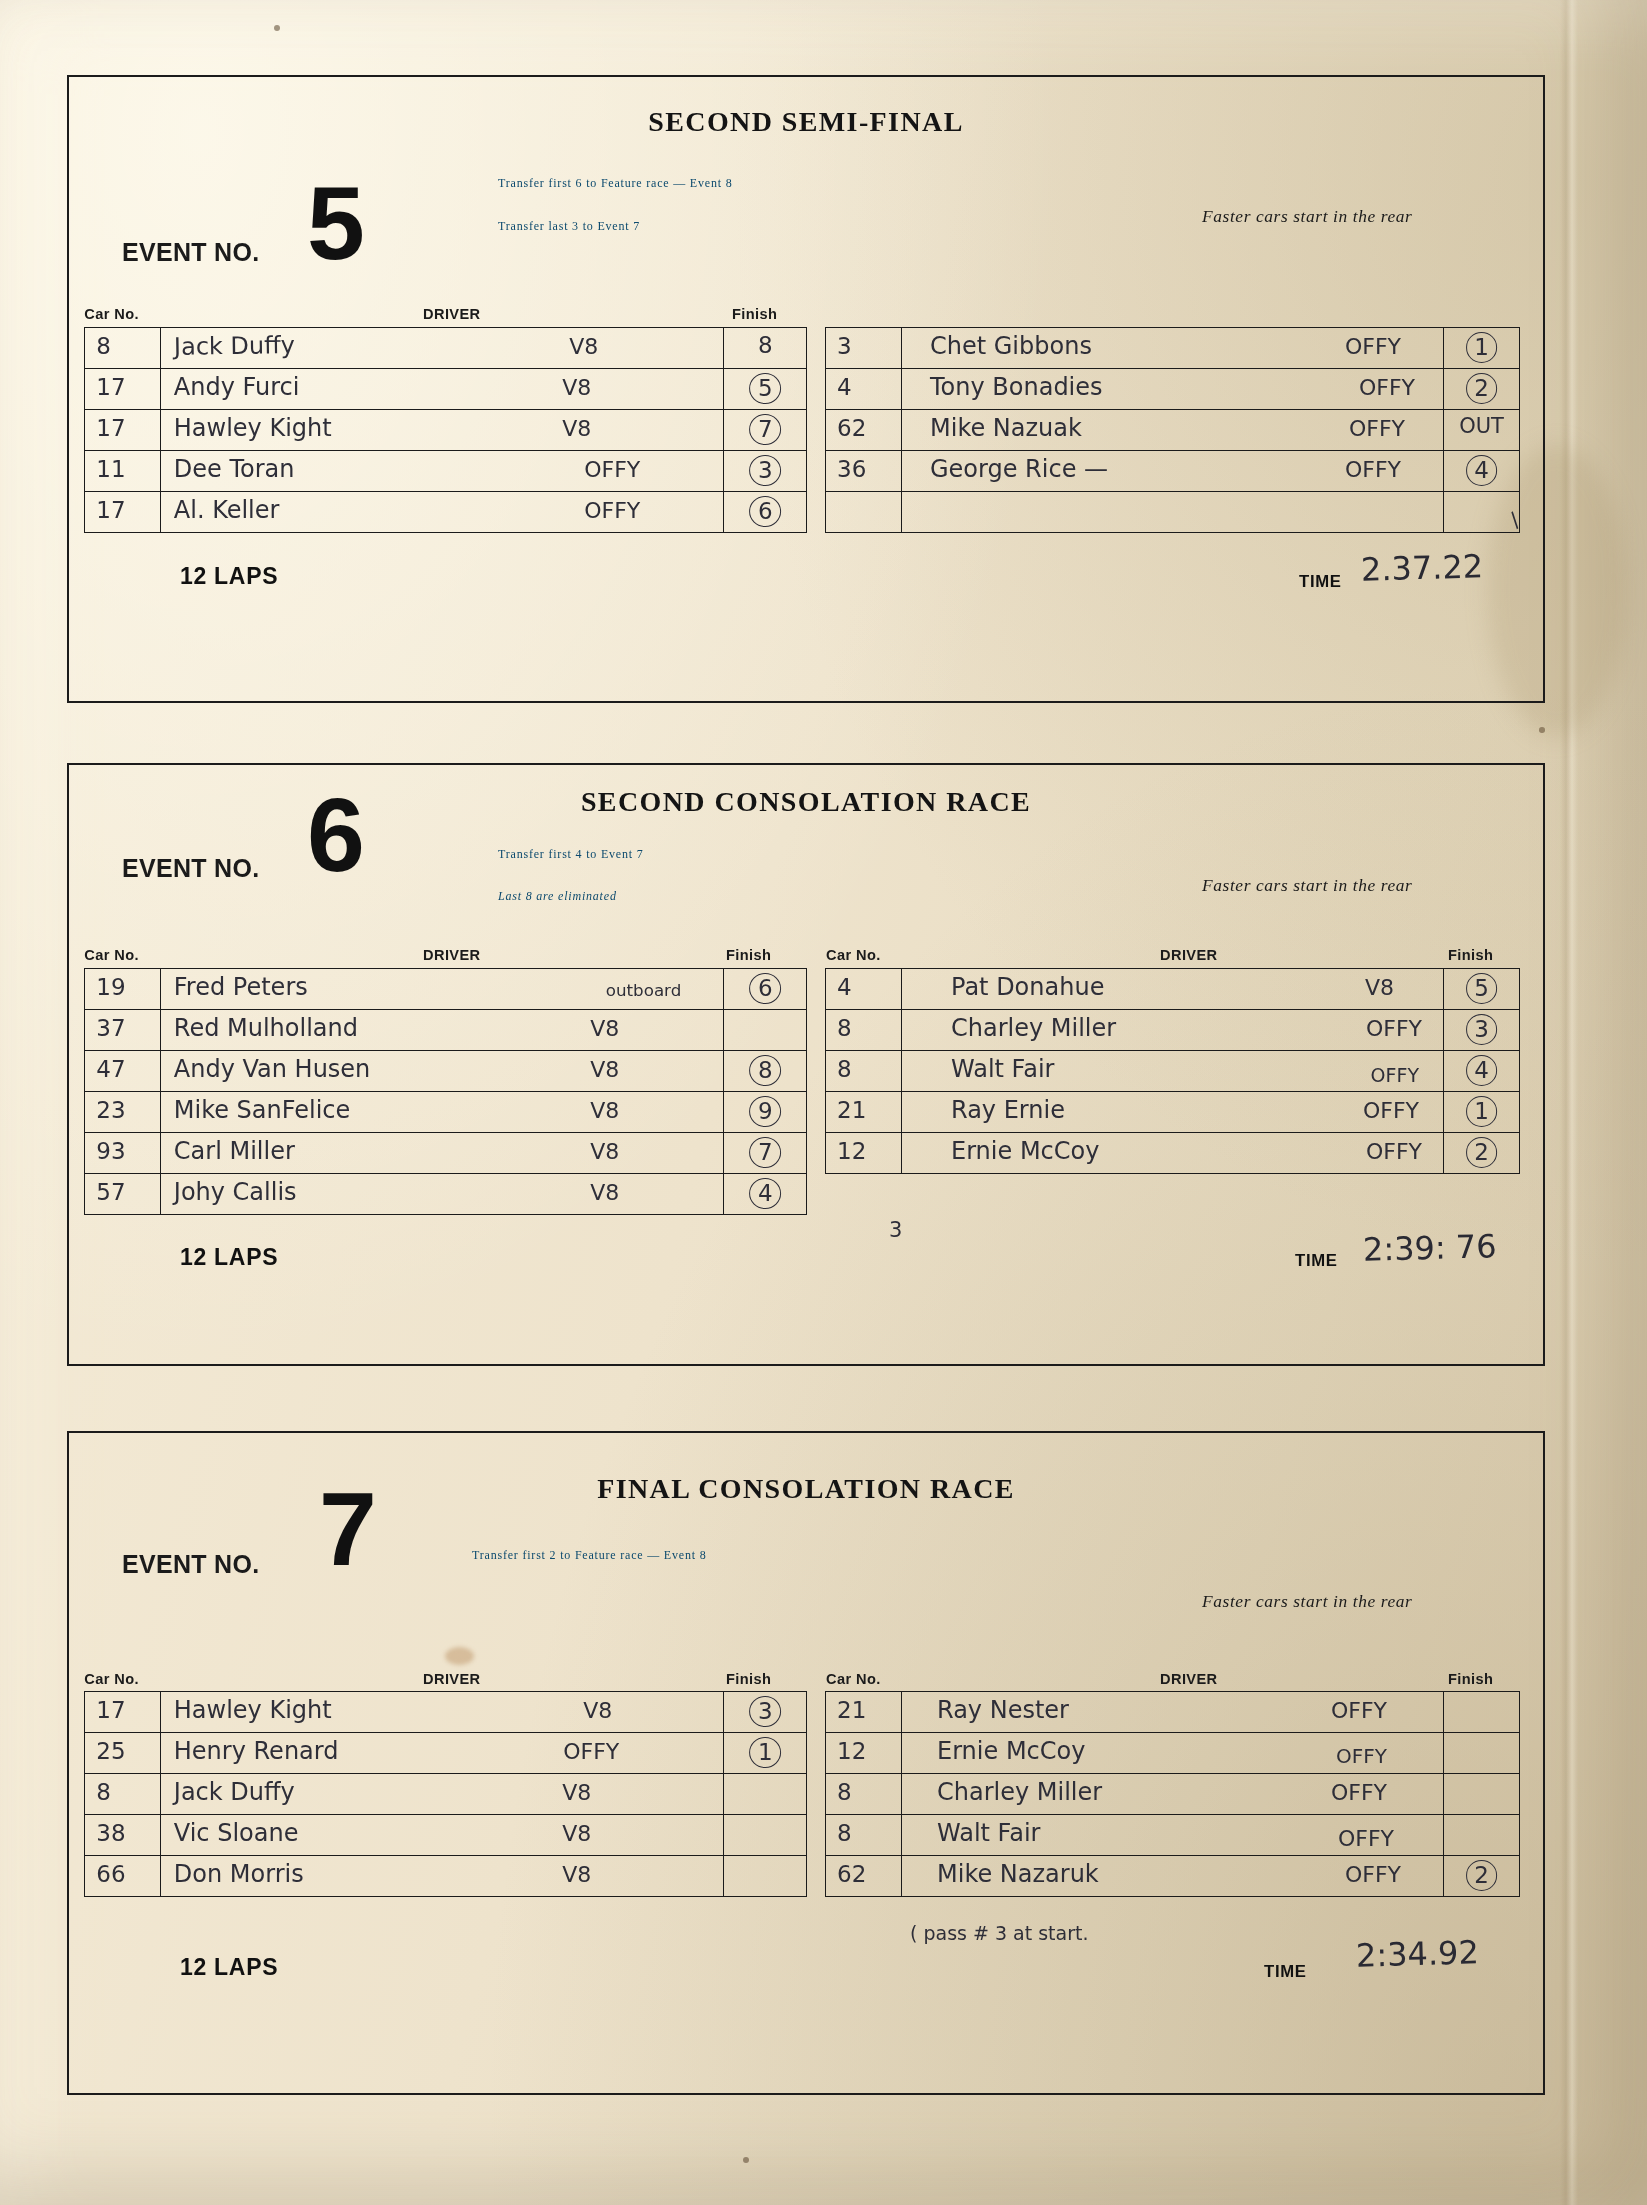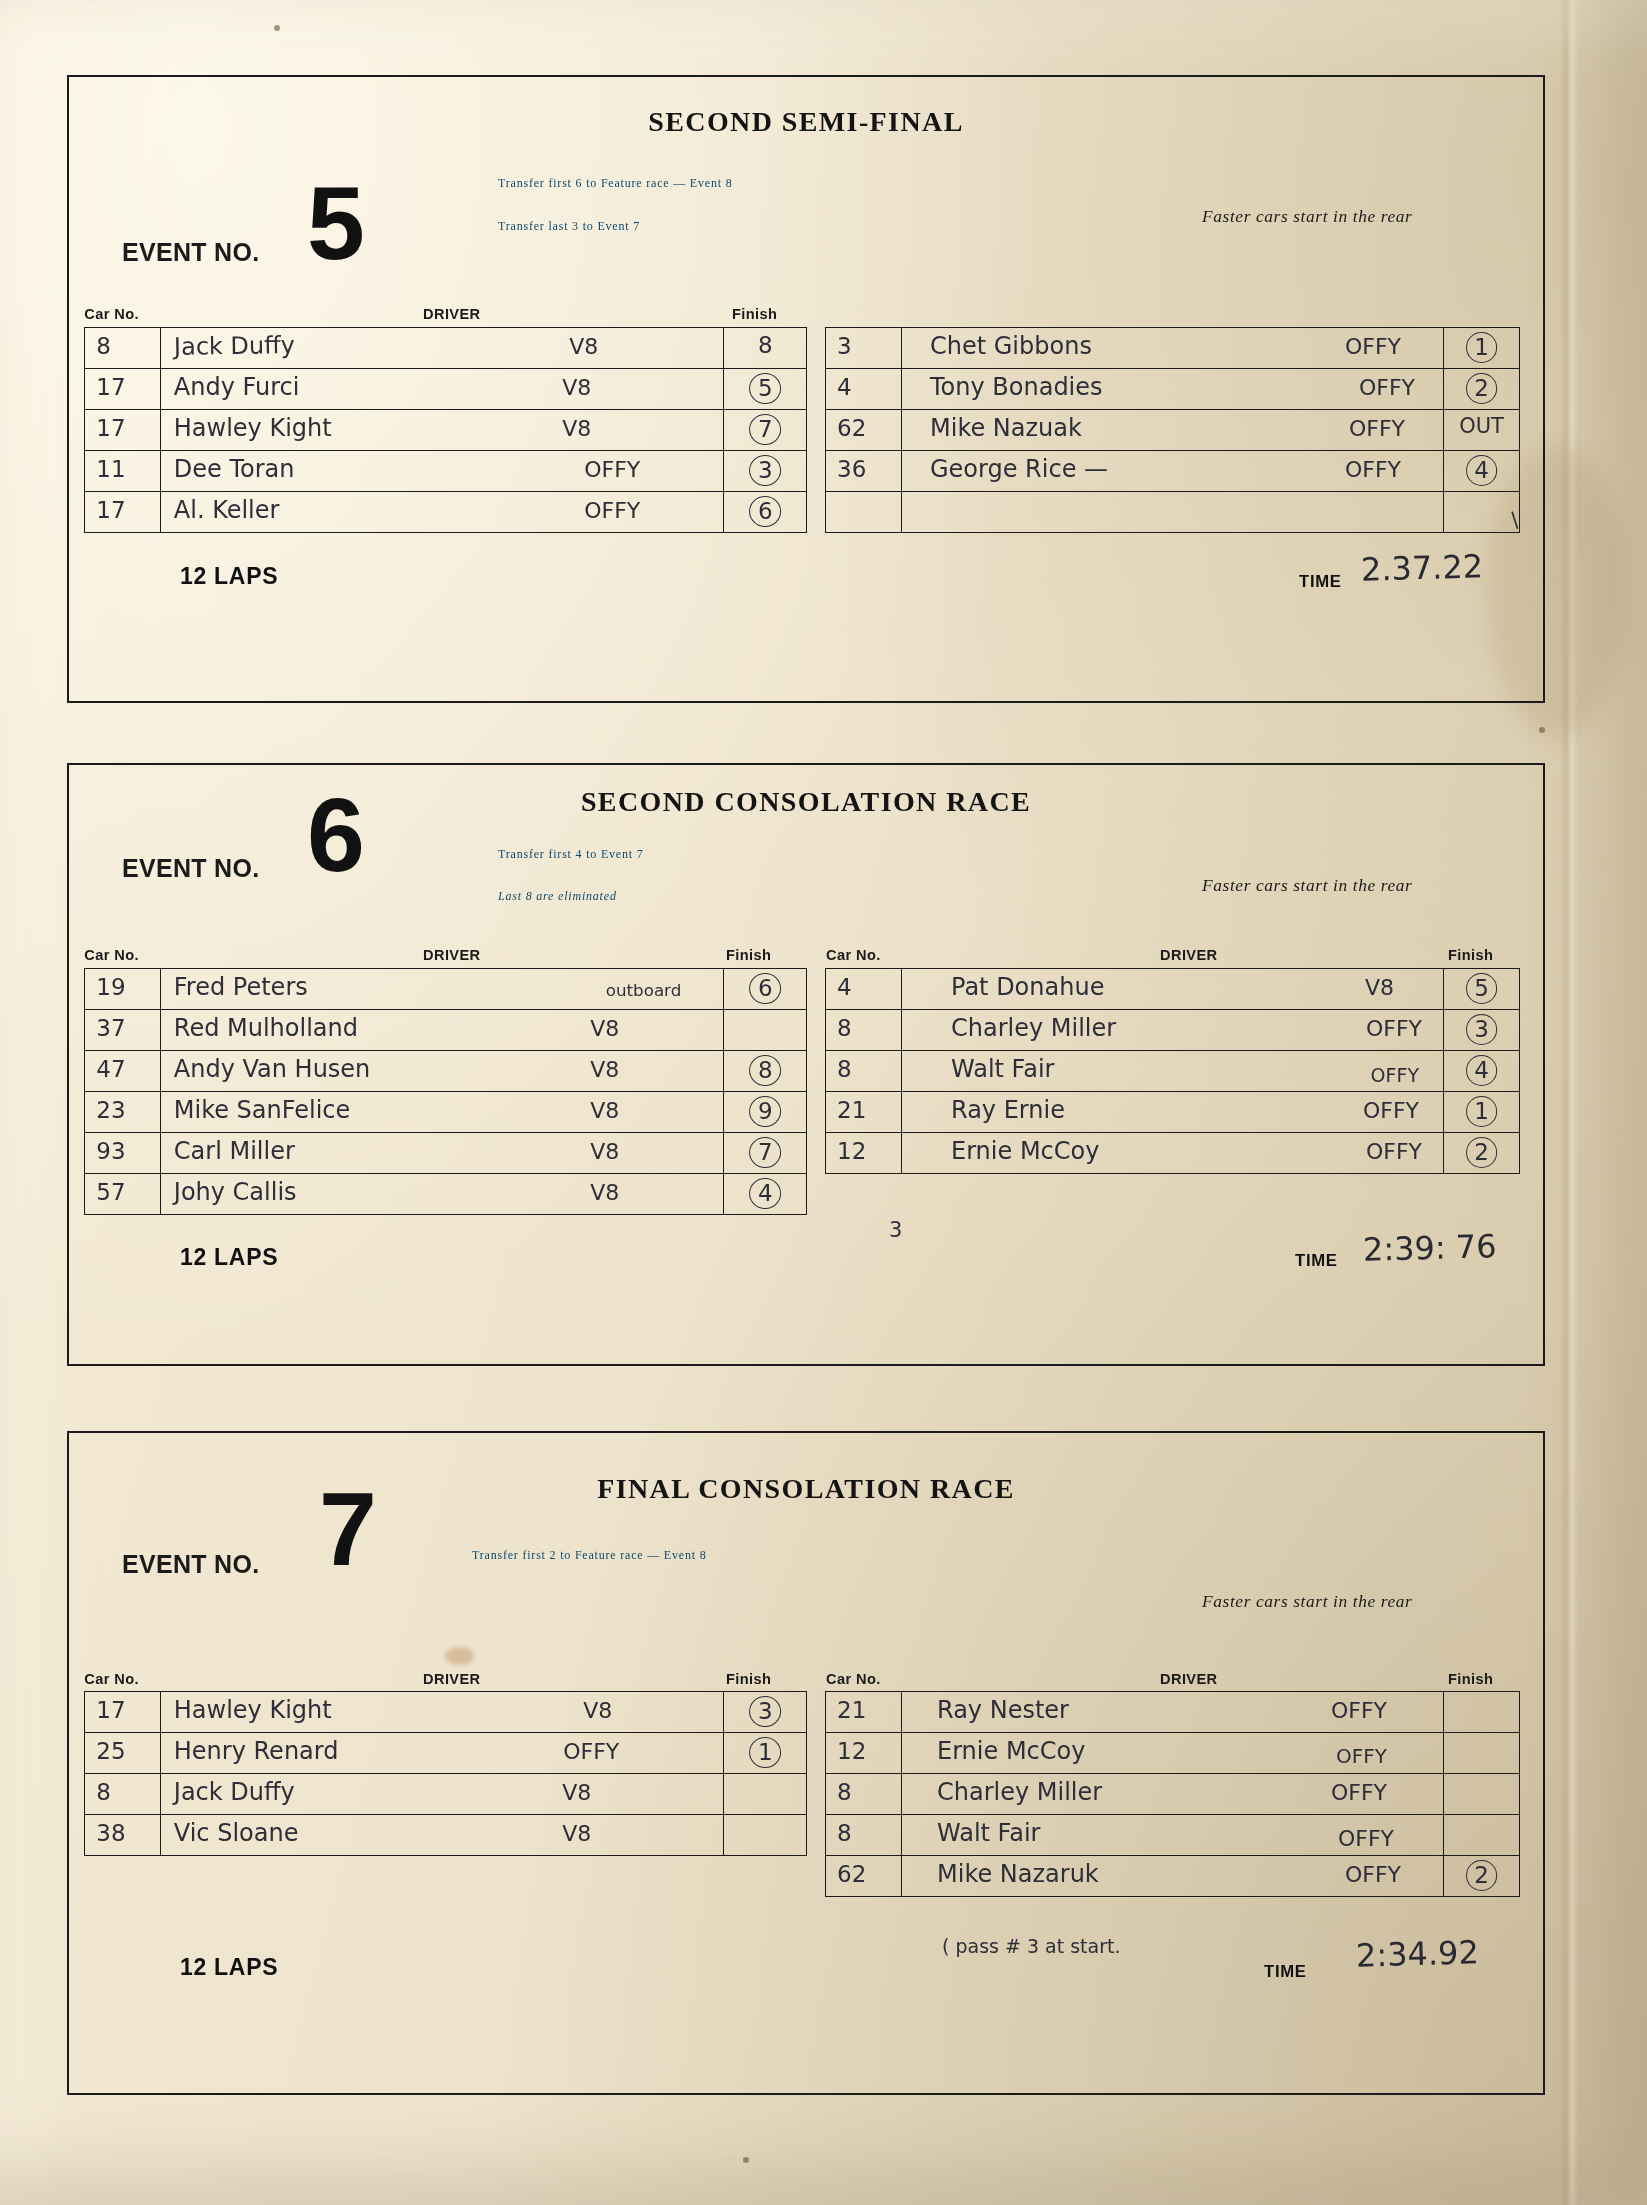--- a/index.html
+++ b/index.html
@@ -587,20 +587,32 @@
                 <span class="hw car">38</span>
               </td>
             <td>
                 <span class="hw name">Vic Sloane</span>
                 <span class="hw eng" style="right:132px">V8</span>
               </td>
             <td>
                 <span class="hw fin"></span>
               </td>
           </tr>
+          <tr>
+            <td>
+                <span class="hw car">66</span>
+              </td>
+            <td>
+                <span class="hw name">Don Morris</span>
+                <span class="hw eng" style="right:132px">V8</span>
+              </td>
+            <td>
+                <span class="hw fin"></span>
+              </td>
+          </tr>
         </tbody>
       </table>
 
       <table class="grid" style="left:756px; top:258px; width:695px;">
         <colgroup>
             <col style="width:76px">
             <col style="width:542px">
             <col style="width:76px">
           </colgroup>
         <tbody>
@@ -660,21 +672,21 @@
                 <span class="hw name" style="left:35px">Mike Nazaruk</span>
                 <span class="hw eng" style="right:42px">OFFY</span>
               </td>
             <td>
                 <span class="hw fin circled">2</span>
               </td>
           </tr>
         </tbody>
       </table>
 
-      <div class="note" style="left:841px; top:502px; font-size:19px;margin-left:32px;">( pass # 3 at start.</div>
+      <div class="note" style="left:841px; top:489px; font-size:19px;">( pass # 3 at start.</div>
 
       <div class="laps" style="left:111px; top:521px;">12 LAPS</div>
       <div class="time-label" style="left:1195px; top:529px;">TIME</div>
       <div class="time-value" style="left:1287px; top:502px;">2:34.92</div>
     </div>
   </div>
 </div>
 
 
 </body></html>

